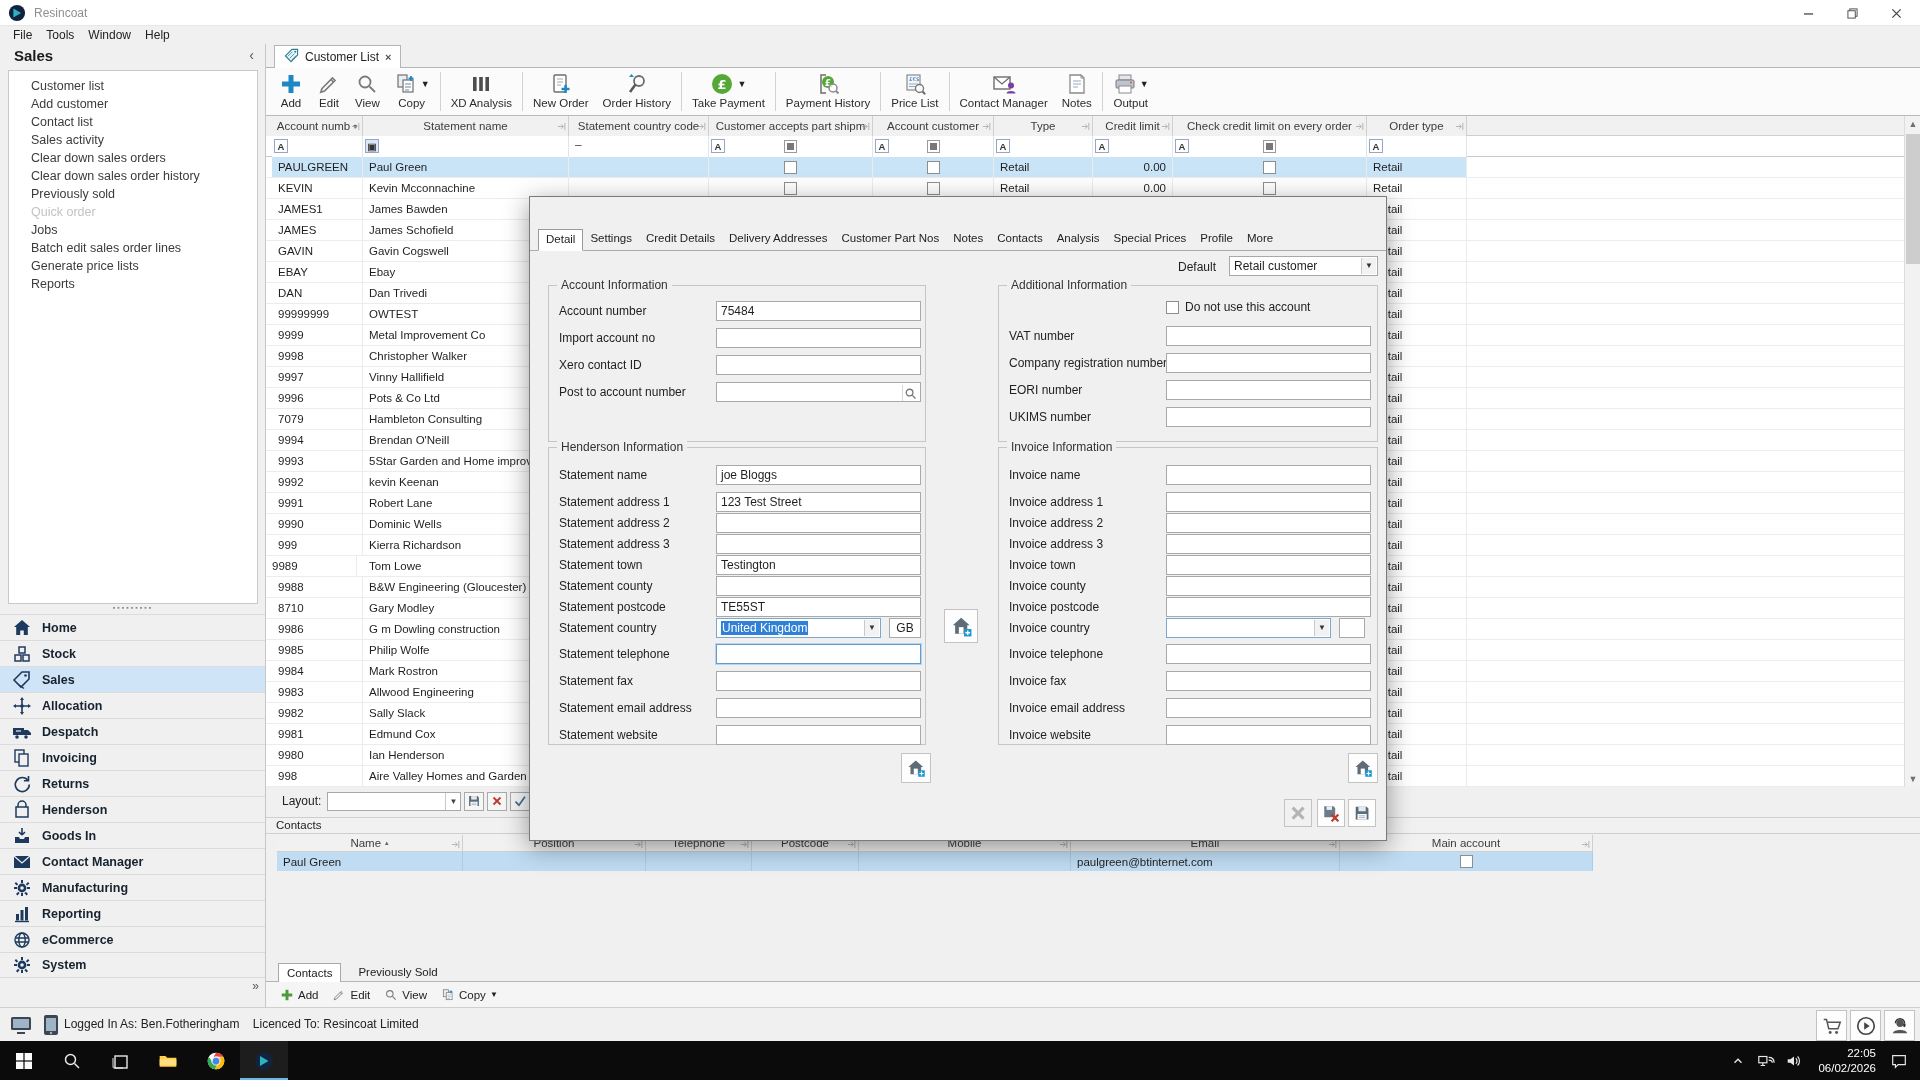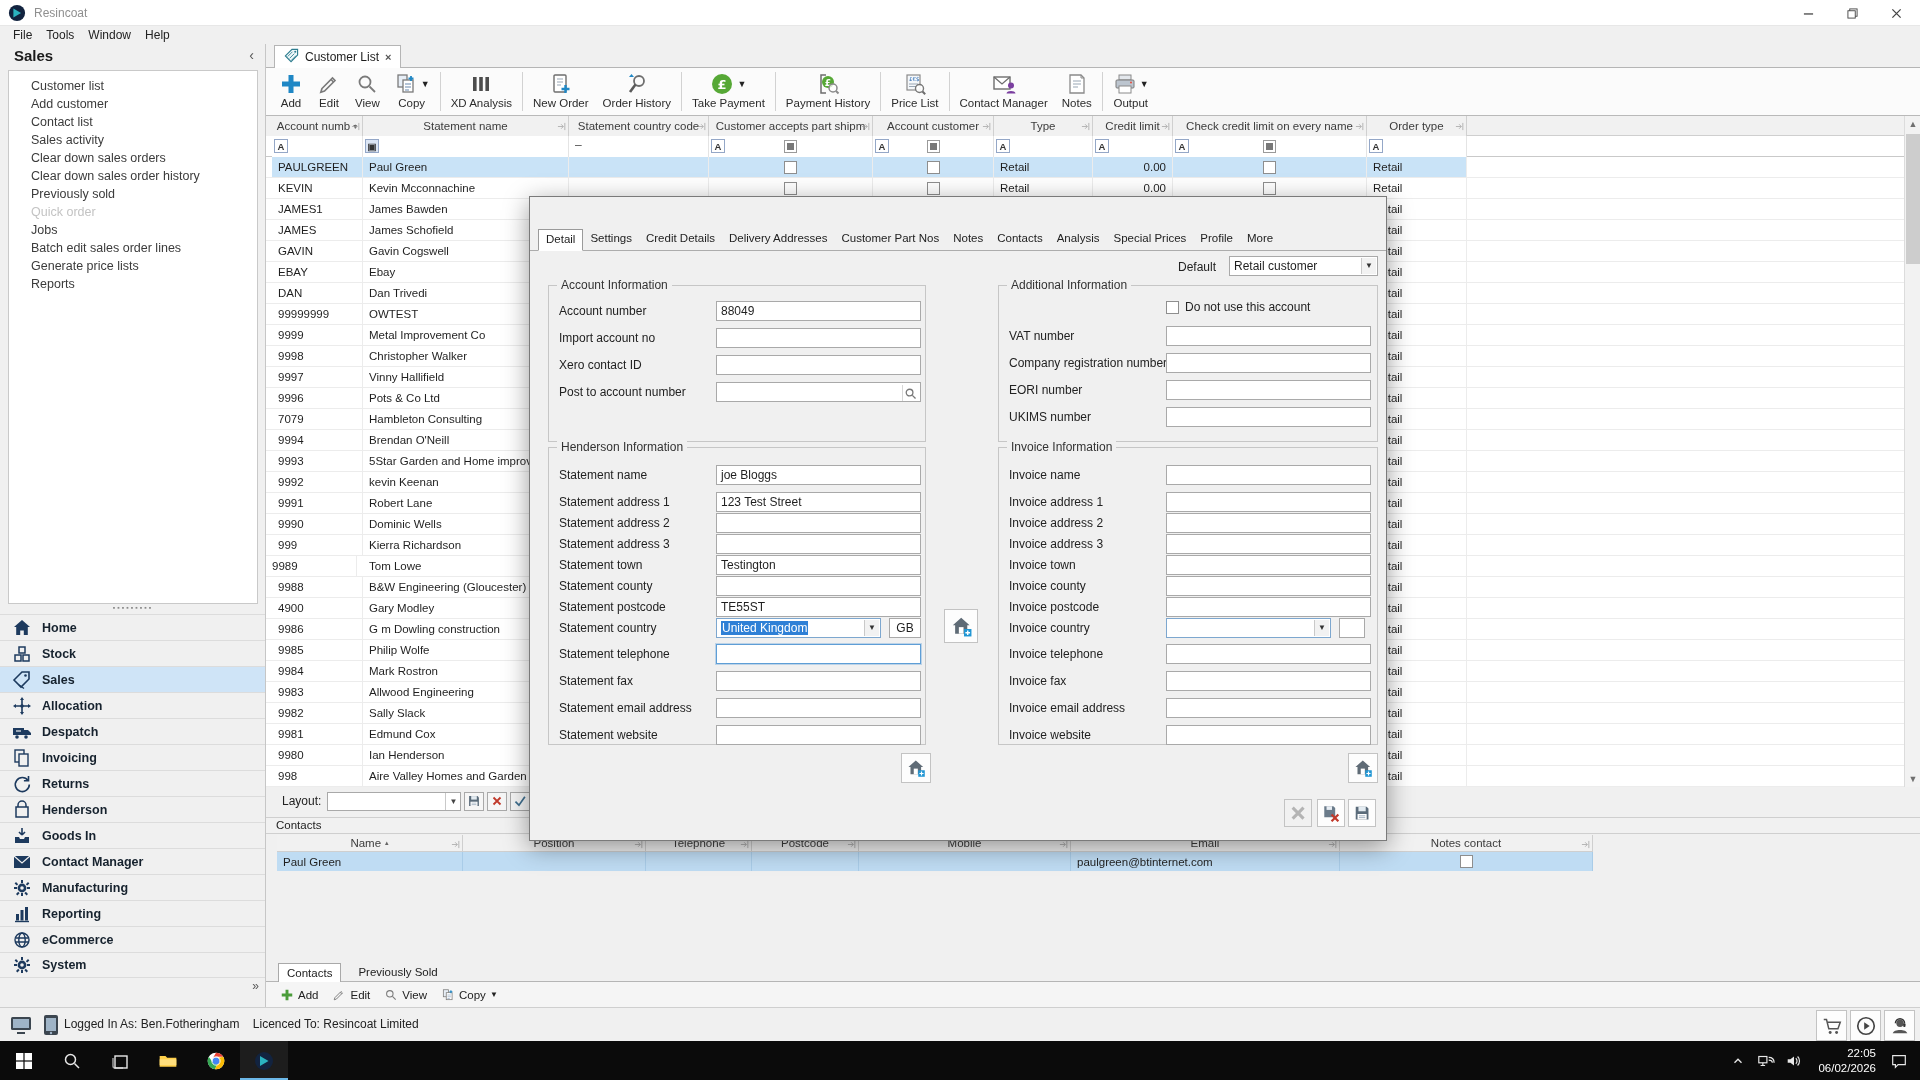--- a/index.html
+++ b/index.html
@@ -504,21 +504,21 @@
                 <path d="M8.7 1v8M1 5h6M4.6 2.5 7 5 4.6 7.5"></path>
               </svg></span>
           </div>
           <div class="gh-cell" style="left:827px;width:80px">
             <span>Credit limit</span>
             <span class="pin"><svg viewBox="0 0 10 10" fill="none" stroke="#9a9a9a" stroke-width="1">
                 <path d="M8.7 1v8M1 5h6M4.6 2.5 7 5 4.6 7.5"></path>
               </svg></span>
           </div>
           <div class="gh-cell" style="left:907px;width:194px">
-            <span>Check credit limit on every name</span>
+            <span>Check credit limit on every order</span>
             <span class="pin"><svg viewBox="0 0 10 10" fill="none" stroke="#9a9a9a" stroke-width="1">
                 <path d="M8.7 1v8M1 5h6M4.6 2.5 7 5 4.6 7.5"></path>
               </svg></span>
           </div>
           <div class="gh-cell" style="left:1101px;width:100px">
             <span>Order type</span>
             <span class="pin"><svg viewBox="0 0 10 10" fill="none" stroke="#9a9a9a" stroke-width="1">
                 <path d="M8.7 1v8M1 5h6M4.6 2.5 7 5 4.6 7.5"></path>
               </svg></span>
           </div>
@@ -913,21 +913,21 @@
               <div class="cbx"></div>
             </div>
             <div class="gc " style="left:728px;width:99px"></div>
             <div class="gc r" style="left:827px;width:80px"></div>
             <div class="gc c" style="left:907px;width:194px">
               <div class="cbx"></div>
             </div>
             <div class="gc " style="left:1101px;width:100px">Retail</div>
           </div>
           <div class="grow">
-            <div class="gc " style="left:6px;width:91px">4900</div>
+            <div class="gc " style="left:6px;width:91px">8710</div>
             <div class="gc " style="left:97px;width:206px">Gary Modley</div>
             <div class="gc " style="left:303px;width:140px"></div>
             <div class="gc c" style="left:443px;width:164px">
               <div class="cbx"></div>
             </div>
             <div class="gc c" style="left:607px;width:121px">
               <div class="cbx"></div>
             </div>
             <div class="gc " style="left:728px;width:99px"></div>
             <div class="gc r" style="left:827px;width:80px"></div>
@@ -1138,21 +1138,21 @@
               <path d="M8.7 1v8M1 5h6M4.6 2.5 7 5 4.6 7.5"></path>
             </svg></span>
         </div>
         <div class="ch-cell" style="left:799px;width:269px">
           <span>Email</span>
           <span class="pin"><svg viewBox="0 0 10 10" fill="none" stroke="#9a9a9a" stroke-width="1">
               <path d="M8.7 1v8M1 5h6M4.6 2.5 7 5 4.6 7.5"></path>
             </svg></span>
         </div>
         <div class="ch-cell" style="left:1068px;width:253px">
-          <span>Notes contact</span>
+          <span>Main account</span>
           <span class="pin"><svg viewBox="0 0 10 10" fill="none" stroke="#9a9a9a" stroke-width="1">
               <path d="M8.7 1v8M1 5h6M4.6 2.5 7 5 4.6 7.5"></path>
             </svg></span>
         </div>
         <div class="crow" style="left:0;width:1322px">
           <div class="cc" style="left:5px;width:186px">Paul Green</div>
           <div class="cc" style="left:191px;width:183px"></div>
           <div class="cc" style="left:374px;width:106px"></div>
           <div class="cc" style="left:480px;width:107px"></div>
           <div class="cc" style="left:587px;width:212px"></div>
@@ -1226,21 +1226,21 @@
     <span class="dfl" style="left:648px; top:63px">Default</span>
     <div class="din" style="left:699px; top:59px; width:149px">
       <span>Retail customer</span>
       <span class="combo-arr">▼</span>
     </div>
 
     <div class="groupbox" id="grpAccount" style="left:18px; top:88px; width:378px; height:157px">
         <div class="legend">Account Information</div>
         <div style="position:absolute;left:10px;top:18px;font-size:12px;color:#222;white-space:nowrap">Account number</div>
         <div class="din" style="left:167px;top:15px;width:205px">
-          <span>88049</span>
+          <span>75484</span>
         </div>
         <div style="position:absolute;left:10px;top:45px;font-size:12px;color:#222;white-space:nowrap">Import account no</div>
         <div class="din" style="left:167px;top:42px;width:205px">
           <span></span>
         </div>
         <div style="position:absolute;left:10px;top:72px;font-size:12px;color:#222;white-space:nowrap">Xero contact ID</div>
         <div class="din" style="left:167px;top:69px;width:205px">
           <span></span>
         </div>
         <div style="position:absolute;left:10px;top:99px;font-size:12px;color:#222;white-space:nowrap">Post to account number</div>

